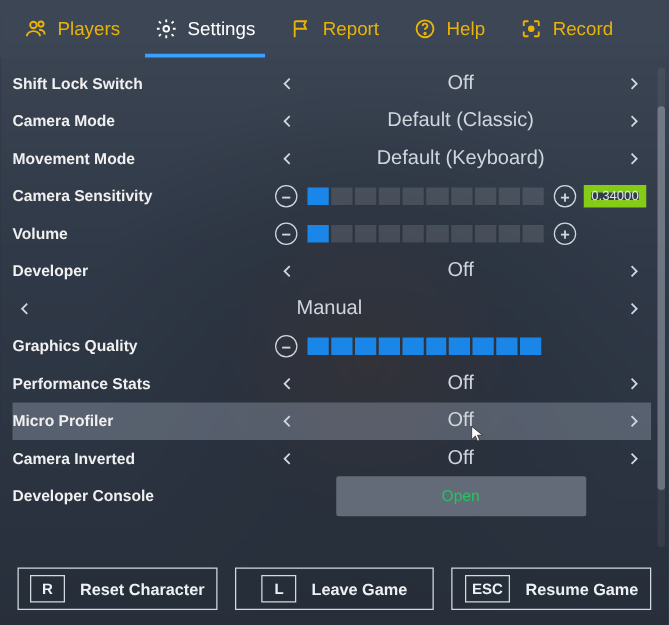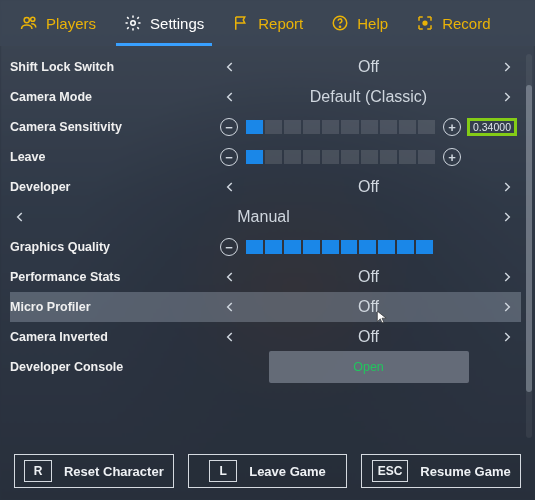--- a/index.html
+++ b/index.html
@@ -91,21 +91,21 @@
     cursor: pointer; flex: 0 0 18px;
     background: transparent;
   }
   .slider-track {
     flex: 1; height: 14px; margin: 0 8px;
     display: flex; gap: 2px; align-items: center;
   }
   .seg { flex: 1; height: 100%; background: rgba(255,255,255,0.12); }
   .seg.fill { background: #1a87e8; }
   .numbox {
-    width: 50px; height: 18px; border: 3px solid #84cc16;
+    width: 50px; height: 18px; border: 6px solid #84cc16;
     font-size: 10.5px; display: flex; align-items: center; justify-content: center;
     color: #dfe4ea; margin-left: 6px; flex: 0 0 50px;
   }
 
   .spacer-plus { width: 50px; margin-left: 6px; flex: 0 0 50px; }
   .spacer-none { width: 20px; flex: 0 0 20px; }
 
   .openbtn {
     display: inline-flex; align-items: center; justify-content: center;
     background: rgba(110,118,130,0.85);
@@ -228,20 +228,36 @@
         <div class="control">
             <span class="value">Default (Classic)</span>
           </div>
         <div class="chev">
             <svg viewBox="0 0 24 24" fill="none" stroke="currentColor" stroke-width="2.5">
               <path d="M9 5l7 7-7 7"></path>
             </svg>
           </div>
       </div>
 
+      <div class="row">
+        <div class="label">Movement Mode</div>
+        <div class="chev">
+            <svg viewBox="0 0 24 24" fill="none" stroke="currentColor" stroke-width="2.5">
+              <path d="M15 5l-7 7 7 7"></path>
+            </svg>
+          </div>
+        <div class="control">
+            <span class="value">Default (Keyboard)</span>
+          </div>
+        <div class="chev">
+            <svg viewBox="0 0 24 24" fill="none" stroke="currentColor" stroke-width="2.5">
+              <path d="M9 5l7 7-7 7"></path>
+            </svg>
+          </div>
+      </div>
 
       <div class="row">
         <div class="label">Camera Sensitivity</div>
         <div class="btn-circle">−</div>
         <div class="slider-track">
           <div class="seg fill"></div>
           <div class="seg"></div>
           <div class="seg"></div>
           <div class="seg"></div>
           <div class="seg"></div>
@@ -249,21 +265,21 @@
           <div class="seg"></div>
           <div class="seg"></div>
           <div class="seg"></div>
           <div class="seg"></div>
         </div>
         <div class="btn-circle">+</div>
         <div class="numbox">0.34000</div>
       </div>
 
       <div class="row">
-        <div class="label">Leave</div>
+        <div class="label">Volume</div>
         <div class="btn-circle">−</div>
         <div class="slider-track">
           <div class="seg fill"></div>
           <div class="seg"></div>
           <div class="seg"></div>
           <div class="seg"></div>
           <div class="seg"></div>
           <div class="seg"></div>
           <div class="seg"></div>
           <div class="seg"></div>

